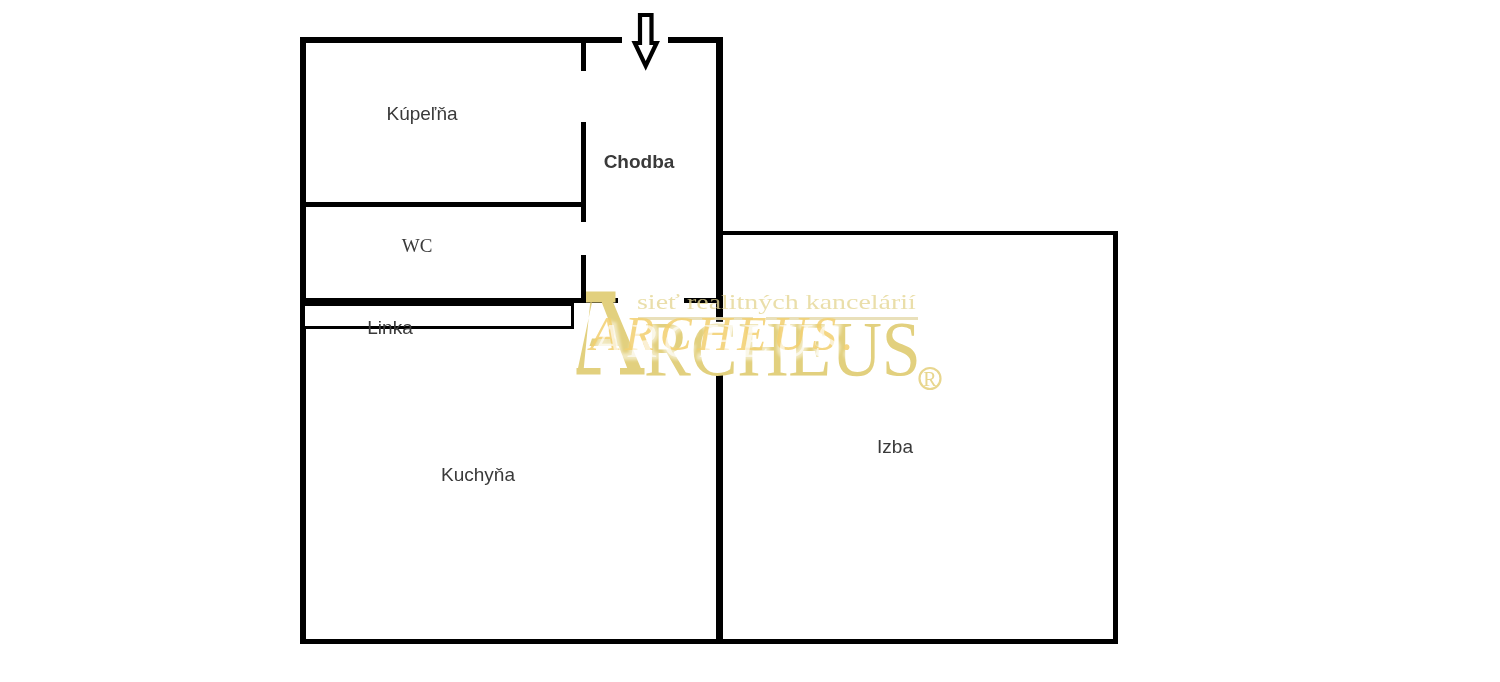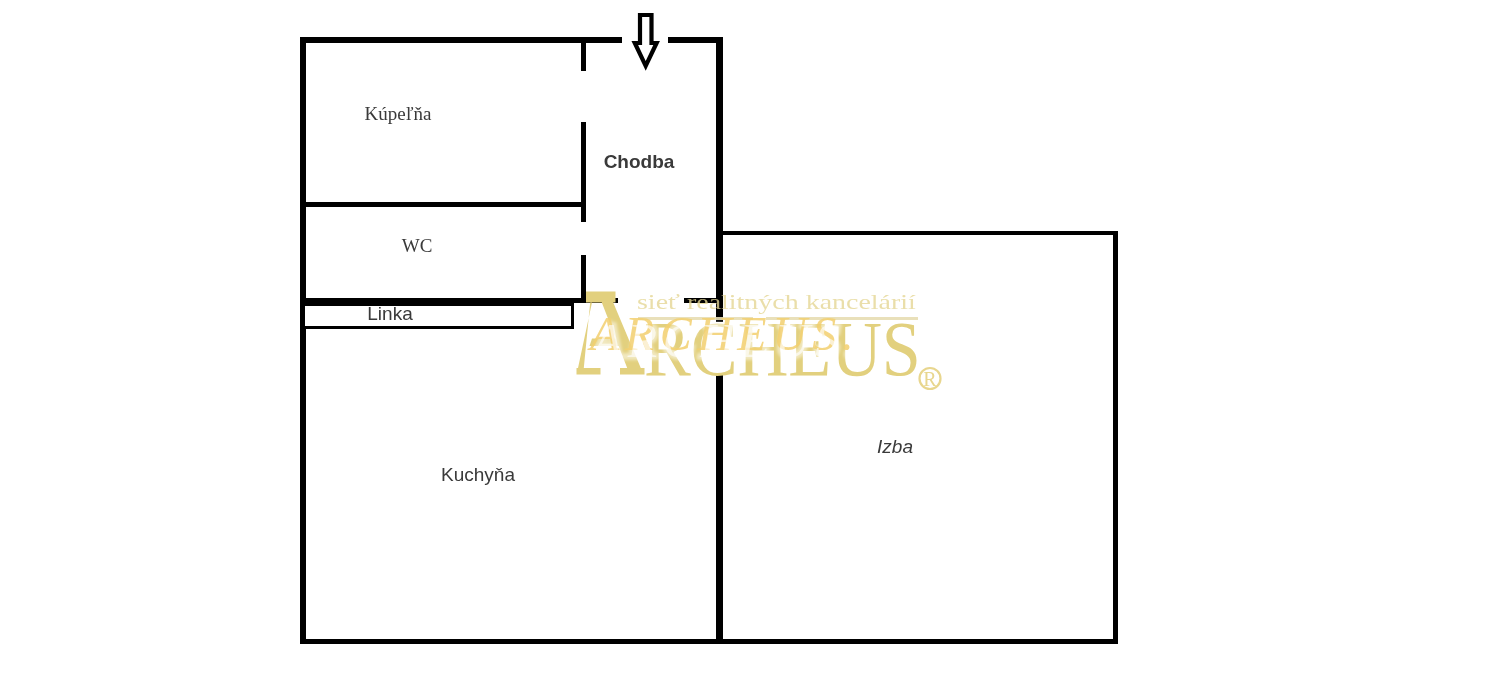--- a/index.html
+++ b/index.html
@@ -37,31 +37,31 @@
   <div style="position:absolute;left:302px;top:303px;width:272px;height:26px;border:3px solid #000;box-sizing:border-box;background:#fff;"></div>
 
   <div class="w" style="left:722px;top:230.5px;width:395px;height:4.5px;"></div>
 
   <div class="w" style="left:1112.5px;top:230.5px;width:5px;height:413px;"></div>
 
   <svg style="position:absolute;left:620px;top:5px;" width="50" height="70" viewBox="0 0 50 70">
     <path d="M 20,10 L 31.5,10 L 31.5,38 L 36.6,38 L 25.7,60.8 L 14.8,38 L 20,38 Z" fill="#ffffff" stroke="#000000" stroke-width="4.2" stroke-linejoin="miter"></path>
   </svg>
 
-  <div class="lbl" style="left:398px;top:104px;font-family:Liberation Serif, serif;">Kúpeľňa</div>
+  <div class="lbl" style="left:422px;top:104px;">Kúpeľňa</div>
 
   <div class="lbl" style="left:639px;top:152px;font-weight:bold;">Chodba</div>
 
   <div class="lbl" style="left:417px;top:236px;font-family:Liberation Serif, serif;">WC</div>
 
-  <div class="lbl" style="left:390px;top:304px;">Linka</div>
+  <div class="lbl" style="left:390px;top:318px;">Linka</div>
 
   <div class="lbl" style="left:462px;top:465px;margin-left:16px;">Kuchyňa</div>
 
-  <div class="lbl" style="left:895px;top:437px;font-style:italic;">Izba</div>
+  <div class="lbl" style="left:895px;top:437px;">Izba</div>
 
   <div style="position:absolute;left:714px;top:322px;width:11px;height:51px;background:#fff;"></div>
 
   <svg style="position:absolute;left:0;top:0;" width="1500" height="682" viewBox="0 0 1500 682" font-family="'Liberation Serif',serif">
     <defs>
         <filter id="soft" x="-20%" y="-50%" width="140%" height="200%">
           <feGaussianBlur stdDeviation="1.5"></feGaussianBlur>
         </filter>
       </defs>
 

